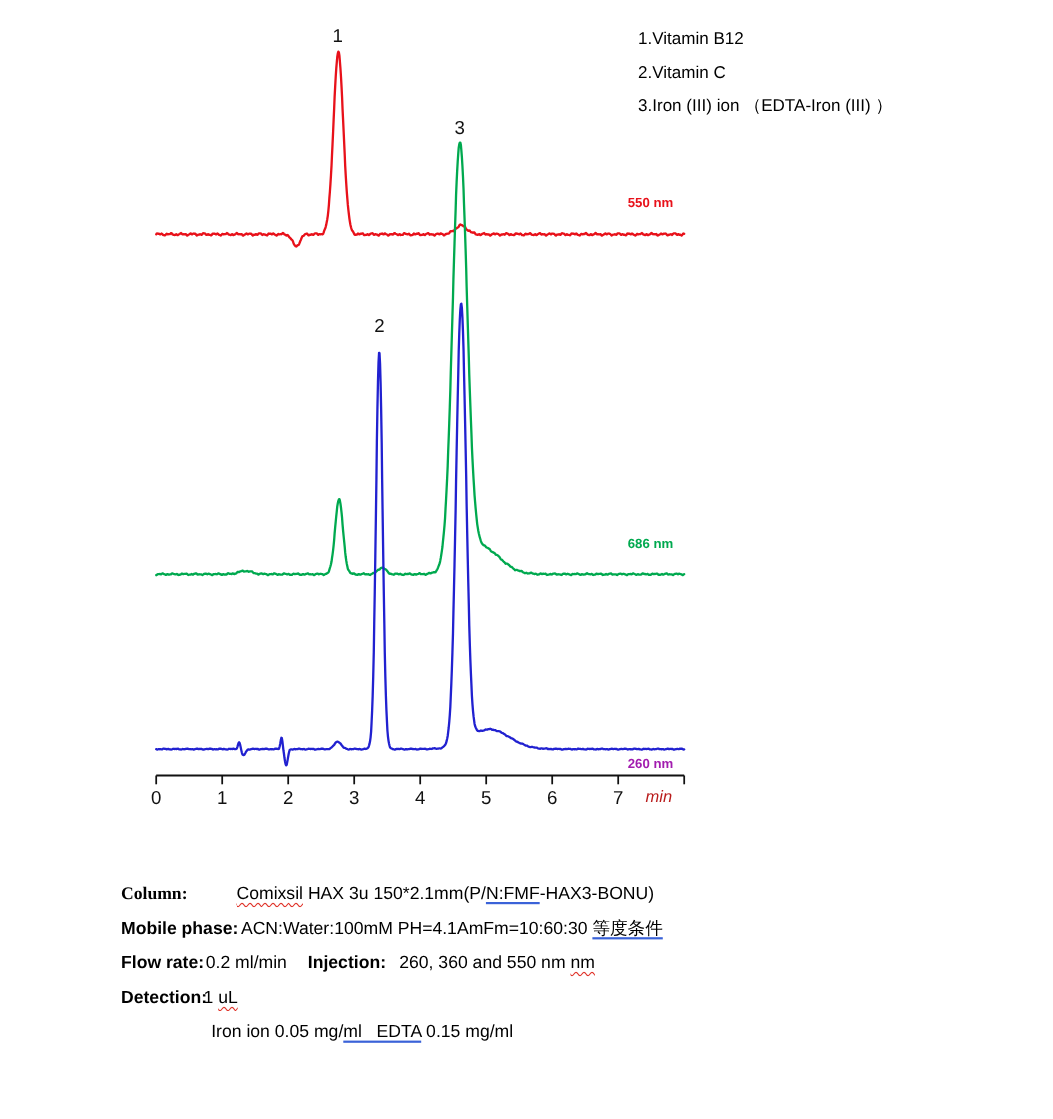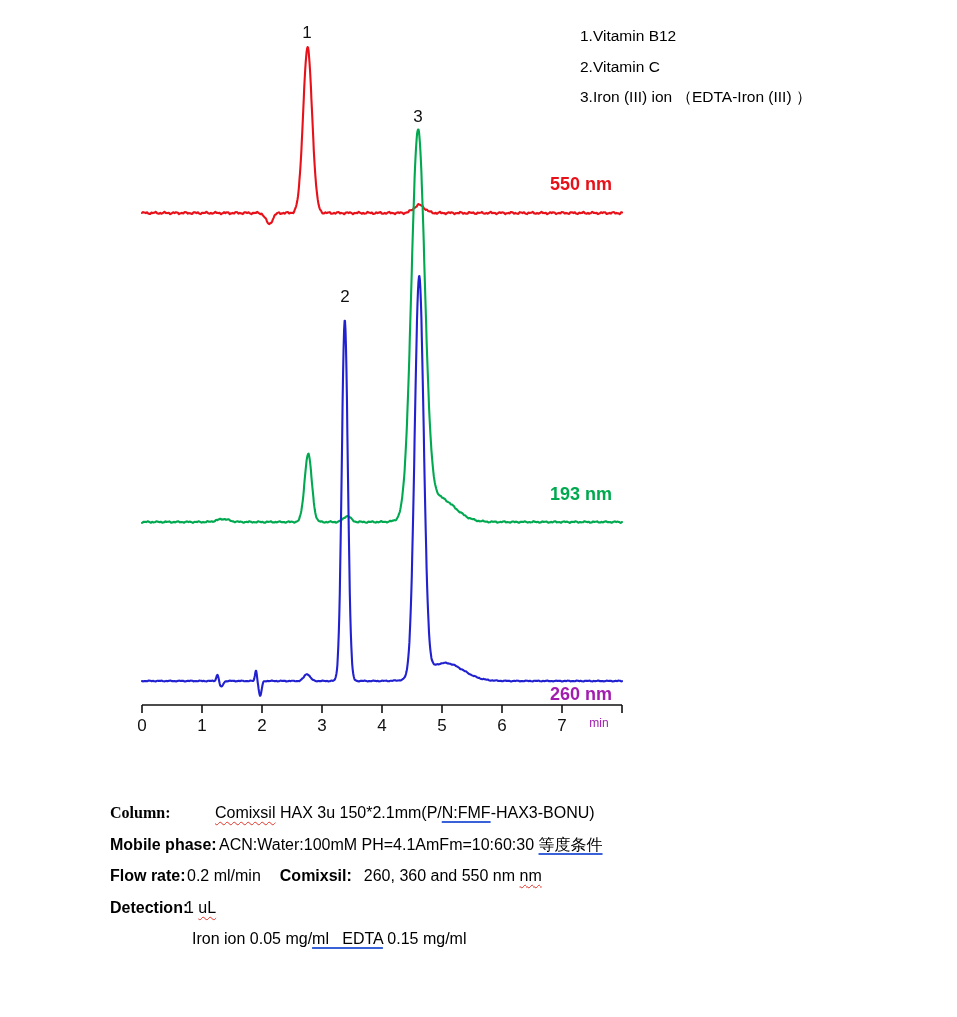--- a/index.html
+++ b/index.html
@@ -1,23 +1,23 @@
 <!DOCTYPE html>
 <html><head>
 <meta charset="utf-8">
 <style>
   html,body{margin:0;padding:0;background:#ffffff;width:957px;height:1017px;overflow:hidden;
             font-family:"Liberation Sans", sans-serif;color:#111;}
   #chart-area{position:absolute;left:0;top:0;width:957px;height:760px;}
   #traces{position:absolute;left:0;top:0;}
   #chart-labels{position:absolute;left:0;top:0;width:957px;height:760px;pointer-events:none;}
   .tick-label{position:absolute;font-size:17px;color:#111;transform:translateX(-50%);}
-  .unit-label{position:absolute;font-size:12px;color:#a21caf;transform:translateX(-50%);}
+  .unit-label{position:absolute;font-size:15px;color:#b91c1c;transform:translateX(-50%);font-style:italic;}
   .peak-label{position:absolute;font-size:17px;color:#111;transform:translateX(-50%);}
-  .wl-label{position:absolute;font-size:18px;font-weight:bold;transform:translate(-100%,-50%);white-space:nowrap;}
+  .wl-label{position:absolute;font-size:12px;font-weight:bold;transform:translate(-100%,-50%);white-space:nowrap;}
   #legend{position:absolute;left:580px;top:21px;font-size:15.5px;line-height:30.5px;color:#000;white-space:nowrap;}
   .details{position:absolute;left:110px;top:797px;font-size:16px;color:#000;}
   .dl{height:31.5px;line-height:31.5px;white-space:nowrap;}
   .b{font-weight:bold;}
   .lbl-col{display:inline-block;width:105px;font-family:Liberation Serif, serif;}
   .lbl-mp{display:inline-block;width:109px;}
   .lbl-fr{display:inline-block;width:77px;}
   .lbl-inj{display:inline-block;width:75px;}
   .lbl-smp{display:inline-block;width:78px;}
   .ml19{margin-left:19px;}
@@ -42,21 +42,21 @@
       <line x1="262" y1="705" x2="262" y2="713" stroke="#111111" stroke-width="1.6"></line>
       <line x1="322" y1="705" x2="322" y2="713" stroke="#111111" stroke-width="1.6"></line>
       <line x1="382" y1="705" x2="382" y2="713" stroke="#111111" stroke-width="1.6"></line>
       <line x1="442" y1="705" x2="442" y2="713" stroke="#111111" stroke-width="1.6"></line>
       <line x1="502" y1="705" x2="502" y2="713" stroke="#111111" stroke-width="1.6"></line>
       <line x1="562" y1="705" x2="562" y2="713" stroke="#111111" stroke-width="1.6"></line>
       <line x1="622" y1="705" x2="622" y2="713" stroke="#111111" stroke-width="1.6"></line>
     </svg>
   <div id="chart-labels">
       <div class="wl-label" style="left: 612px; top: 184px; color: rgb(232, 17, 26);">550 nm</div>
-      <div class="wl-label" style="left: 612px; top: 494px; color: rgb(0, 169, 79);">193 nm</div>
+      <div class="wl-label" style="left: 612px; top: 494px; color: rgb(0, 169, 79);">686 nm</div>
       <div class="wl-label" style="left: 612px; top: 694px; color: #a21caf;">260 nm</div>
       <div class="tick-label" style="left: 142px; top: 716px;">0</div>
       <div class="tick-label" style="left: 202px; top: 716px;">1</div>
       <div class="tick-label" style="left: 262px; top: 716px;">2</div>
       <div class="tick-label" style="left: 322px; top: 716px;">3</div>
       <div class="tick-label" style="left: 382px; top: 716px;">4</div>
       <div class="tick-label" style="left: 442px; top: 716px;">5</div>
       <div class="tick-label" style="left: 502px; top: 716px;">6</div>
       <div class="tick-label" style="left: 562px; top: 716px;">7</div>
       <div class="unit-label" style="left: 599px; top: 716px;">min</div>
@@ -73,21 +73,21 @@
 </div>
 
 <div class="details">
   <div class="dl">
     <span class="b lbl-col">Column:</span><span class="sq">Comixsil</span><span> HAX 3u 150*2.1mm(P/</span><span class="gu">N:FMF</span><span>-HAX3-BONU)</span>
   </div>
   <div class="dl">
     <span class="b lbl-mp">Mobile phase:</span><span>ACN:Water:100mM PH=4.1AmFm=10:60:30 </span><span class="gu">等度条件</span>
   </div>
   <div class="dl">
-    <span class="b lbl-fr">Flow rate:</span><span>0.2 ml/min</span><span class="b ml19">Comixsil:</span><span class="ml12">260, 360 and 550 nm </span><span class="sq">nm</span>
+    <span class="b lbl-fr">Flow rate:</span><span>0.2 ml/min</span><span class="b ml19">Injection:</span><span class="ml12">260, 360 and 550 nm </span><span class="sq">nm</span>
   </div>
   <div class="dl">
     <span class="b lbl-inj">Detection:</span><span>1 </span><span class="sq">uL</span>
   </div>
   <div class="dl ind">
     <span>Iron ion 0.05 mg/</span><span class="gu">ml&nbsp;&nbsp;&nbsp;EDTA</span><span> 0.15 mg/ml</span>
   </div>
 </div>
 
 </body></html>

